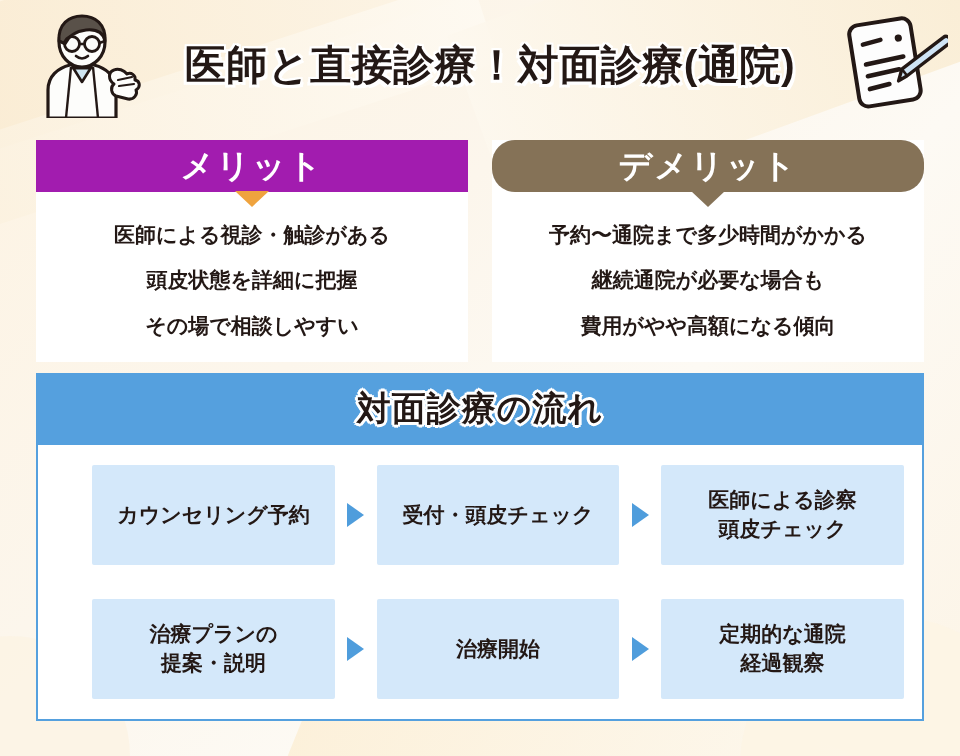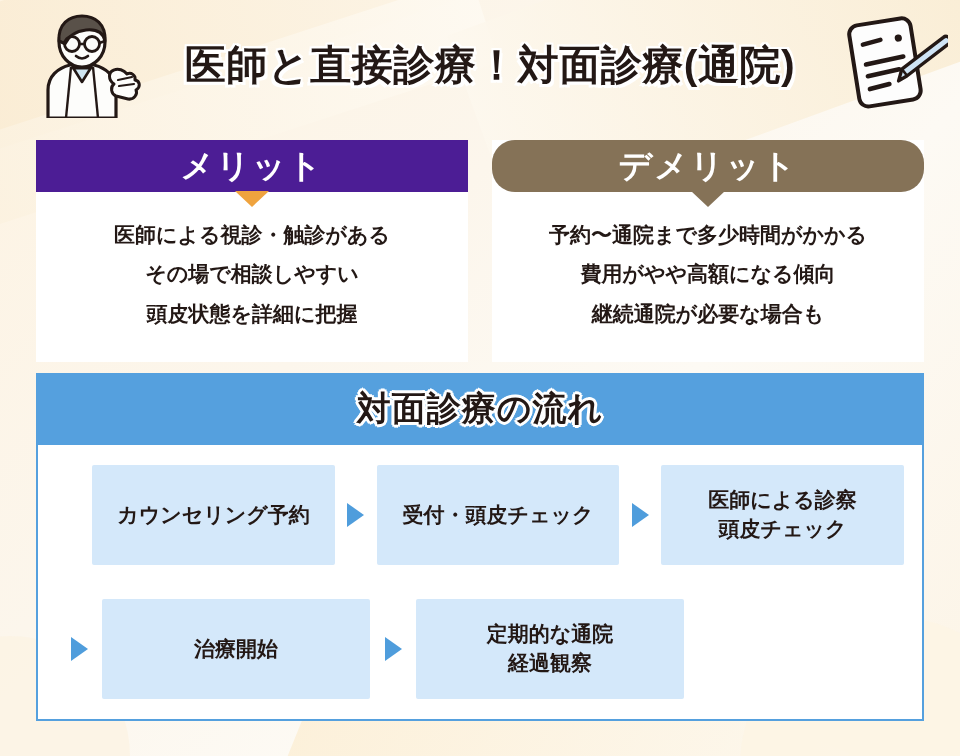--- a/index.html
+++ b/index.html
@@ -41,28 +41,28 @@
       2px 2px 0 #fff,-2px 2px 0 #fff,2px -2px 0 #fff,-2px -2px 0 #fff,
       3px 3px 0 #fff,-3px 3px 0 #fff;
   }
 
   
   .cards{position:absolute;left:0;top:140px;width:960px;height:224px;}
   .card{position:absolute;top:0;width:432px;height:222px;background:#ffffff;}
   .card.merit{left:36px;}
   .card.demerit{left:492px;}
   .card-head{position:relative;height:52px;display:flex;align-items:center;justify-content:center;}
-  .card.merit  .card-head{background:#4c1d95;}
+  .card.merit  .card-head{background:#a21caf;}
   .card.demerit .card-head{background:#857257;border-radius:23px;}
   .card-head-label{font-size:33px;font-weight:bold;color:#ffffff;letter-spacing:2px;}
   .notch{position:absolute;left:50%;bottom:-15px;transform:translateX(-50%);
          width:0;height:0;border-left:17px solid transparent;border-right:17px solid transparent;}
   .card.merit  .notch{border-top:16px solid #efa33e;}
   .card.demerit .notch{border-top:16px solid #857257;}
-  .card-body{padding-top:28px;display:flex;flex-direction:column;align-items:center;gap:9px;}
+  .card-body{padding-top:28px;display:flex;flex-direction:column;align-items:center;gap:15px;}
   .card-line{font-size:21px;font-weight:bold;color:#231815;line-height:1.45;white-space:nowrap;}
 
   
   .flow{position:absolute;left:36px;top:373px;width:888px;height:392px;}
   .flow-head{height:72px;background:#55a0de;display:flex;align-items:center;justify-content:center;}
   .flow-title{
     font-size:34px;font-weight:bold;color:#231815;letter-spacing:1px;
     text-shadow:
       2px 0 0 #fff,-2px 0 0 #fff,0 2px 0 #fff,0 -2px 0 #fff,
       2px 2px 0 #fff,-2px 2px 0 #fff,2px -2px 0 #fff,-2px -2px 0 #fff,
@@ -151,34 +151,34 @@
 
   <div class="cards">
 
     <div class="card merit">
       <div class="card-head">
         <span class="card-head-label">メリット</span>
         <span class="notch"></span>
       </div>
       <div class="card-body">
         <div class="card-line">医師による視診・触診がある</div>
+        <div class="card-line">頭皮状態を詳細に把握</div>
         <div class="card-line">その場で相談しやすい</div>
-        <div class="card-line">頭皮状態を詳細に把握</div>
       </div>
     </div>
 
     <div class="card demerit">
       <div class="card-head">
         <span class="card-head-label">デメリット</span>
         <span class="notch"></span>
       </div>
       <div class="card-body">
         <div class="card-line">予約〜通院まで多少時間がかかる</div>
+        <div class="card-line">継続通院が必要な場合も</div>
         <div class="card-line">費用がやや高額になる傾向</div>
-        <div class="card-line">継続通院が必要な場合も</div>
       </div>
     </div>
   </div>
 
   <div class="flow">
     <div class="flow-head">
       <span class="flow-title">対面診療の流れ</span>
     </div>
     <div class="flow-body">
 
@@ -194,20 +194,23 @@
         </div>
         <div class="arrow">
           <span class="arrow-glyph"></span>
         </div>
         <div class="step w3">
           <span class="step-label">医師による診察<br>頭皮チェック</span>
         </div>
       </div>
 
       <div class="flow-row">
+        <div class="step w1">
+          <span class="step-label">治療プランの<br>提案・説明</span>
+        </div>
         <div class="arrow">
           <span class="arrow-glyph"></span>
         </div>
         <div class="step w2">
           <span class="step-label">治療開始</span>
         </div>
         <div class="arrow">
           <span class="arrow-glyph"></span>
         </div>
         <div class="step w3">

